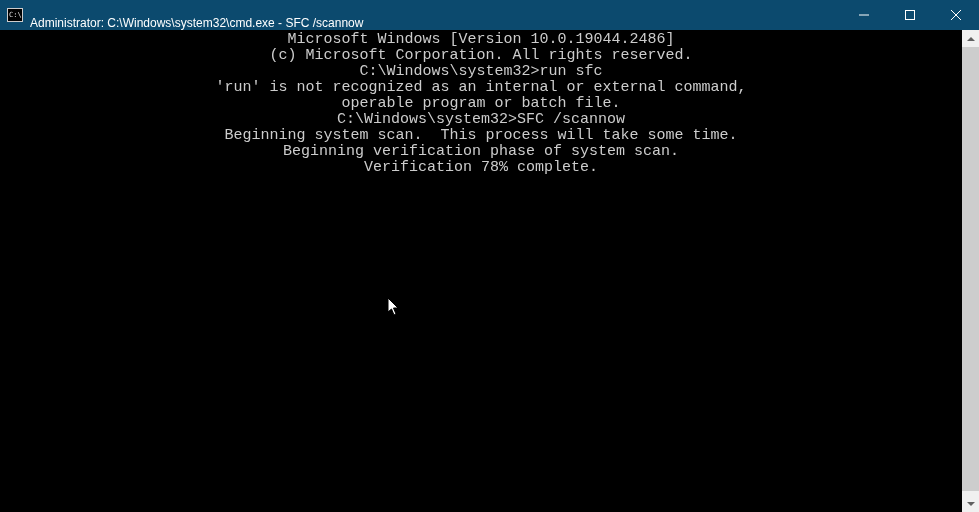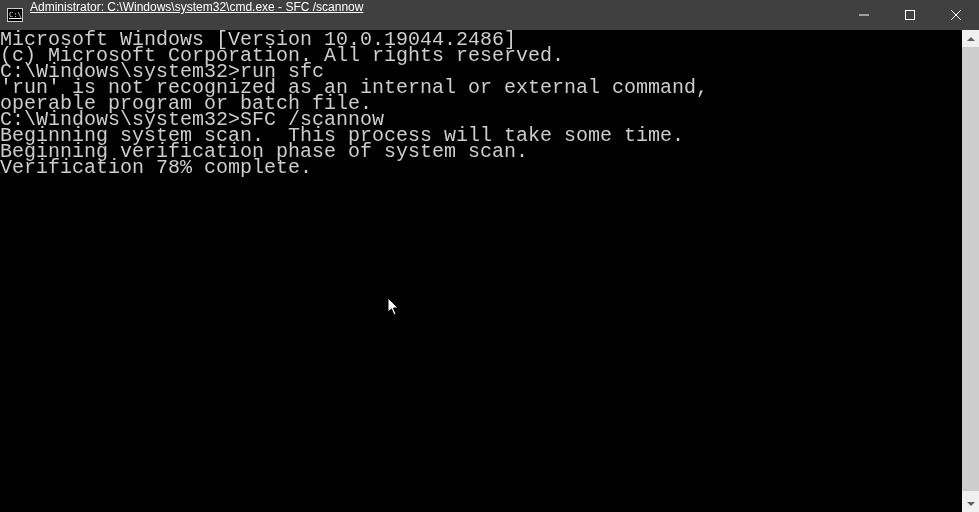--- a/index.html
+++ b/index.html
@@ -6,27 +6,26 @@
   body {
     width: 979px;
     height: 512px;
     background: #000;
     font-family: Consolas, "Courier New", monospace;
     overflow: hidden;
     position: relative;
   }
   .titlebar {
     height: 30px;
-    background: #404040;
+    background: #0c4a6e;
     display: flex;
-    align-items: flex-start;
+    align-items: flex-end;
     color: #fff;
     font-family: "Segoe UI", Tahoma, sans-serif;
     font-size: 12px;
-    text-decoration: underline;
   }
   .titlebar .icon-wrap {
     width: 30px;
     height: 30px;
     display: flex;
     align-items: center;
     justify-content: center;
   }
   .cmd-icon {
     width: 16px;
@@ -63,25 +62,26 @@
   .win-btn svg { stroke: #fff; }
   .terminal-area {
     position: relative;
     height: calc(512px - 30px);
     background: #000;
   }
   .terminal {
     position: absolute;
     top: 0; left: 0; right: 17px; bottom: 0;
     color: #cccccc;
-    font-size: 20px;
+    font-size: 15px;
     line-height: 16px;
     padding: 2px 0 0 0;
     white-space: pre;
     overflow: hidden;
+    text-align: center;
   }
   .scrollbar {
     position: absolute;
     top: 0; right: 0; bottom: 0;
     width: 17px;
     background: #f0f0f0;
     display: flex;
     flex-direction: column;
   }
   .sb-btn {

